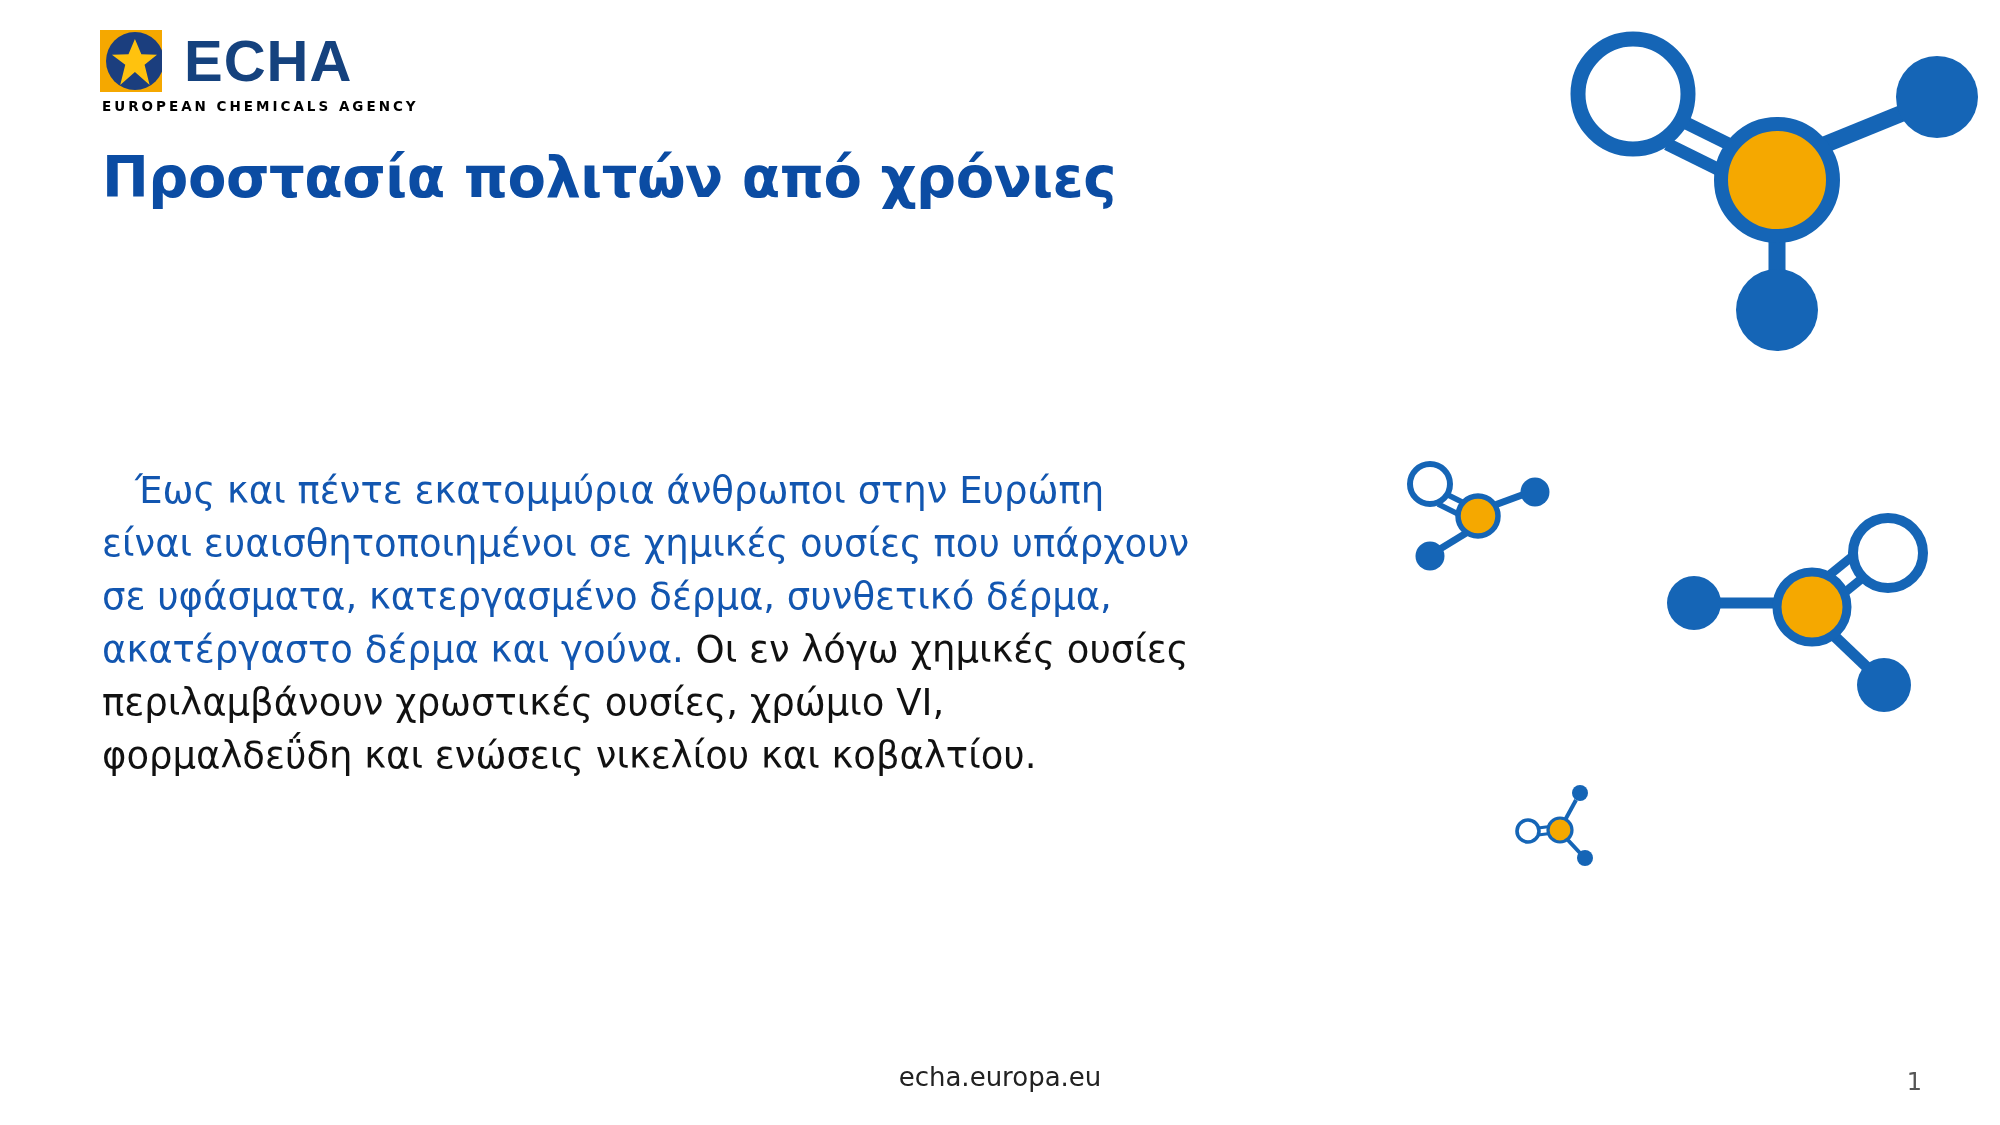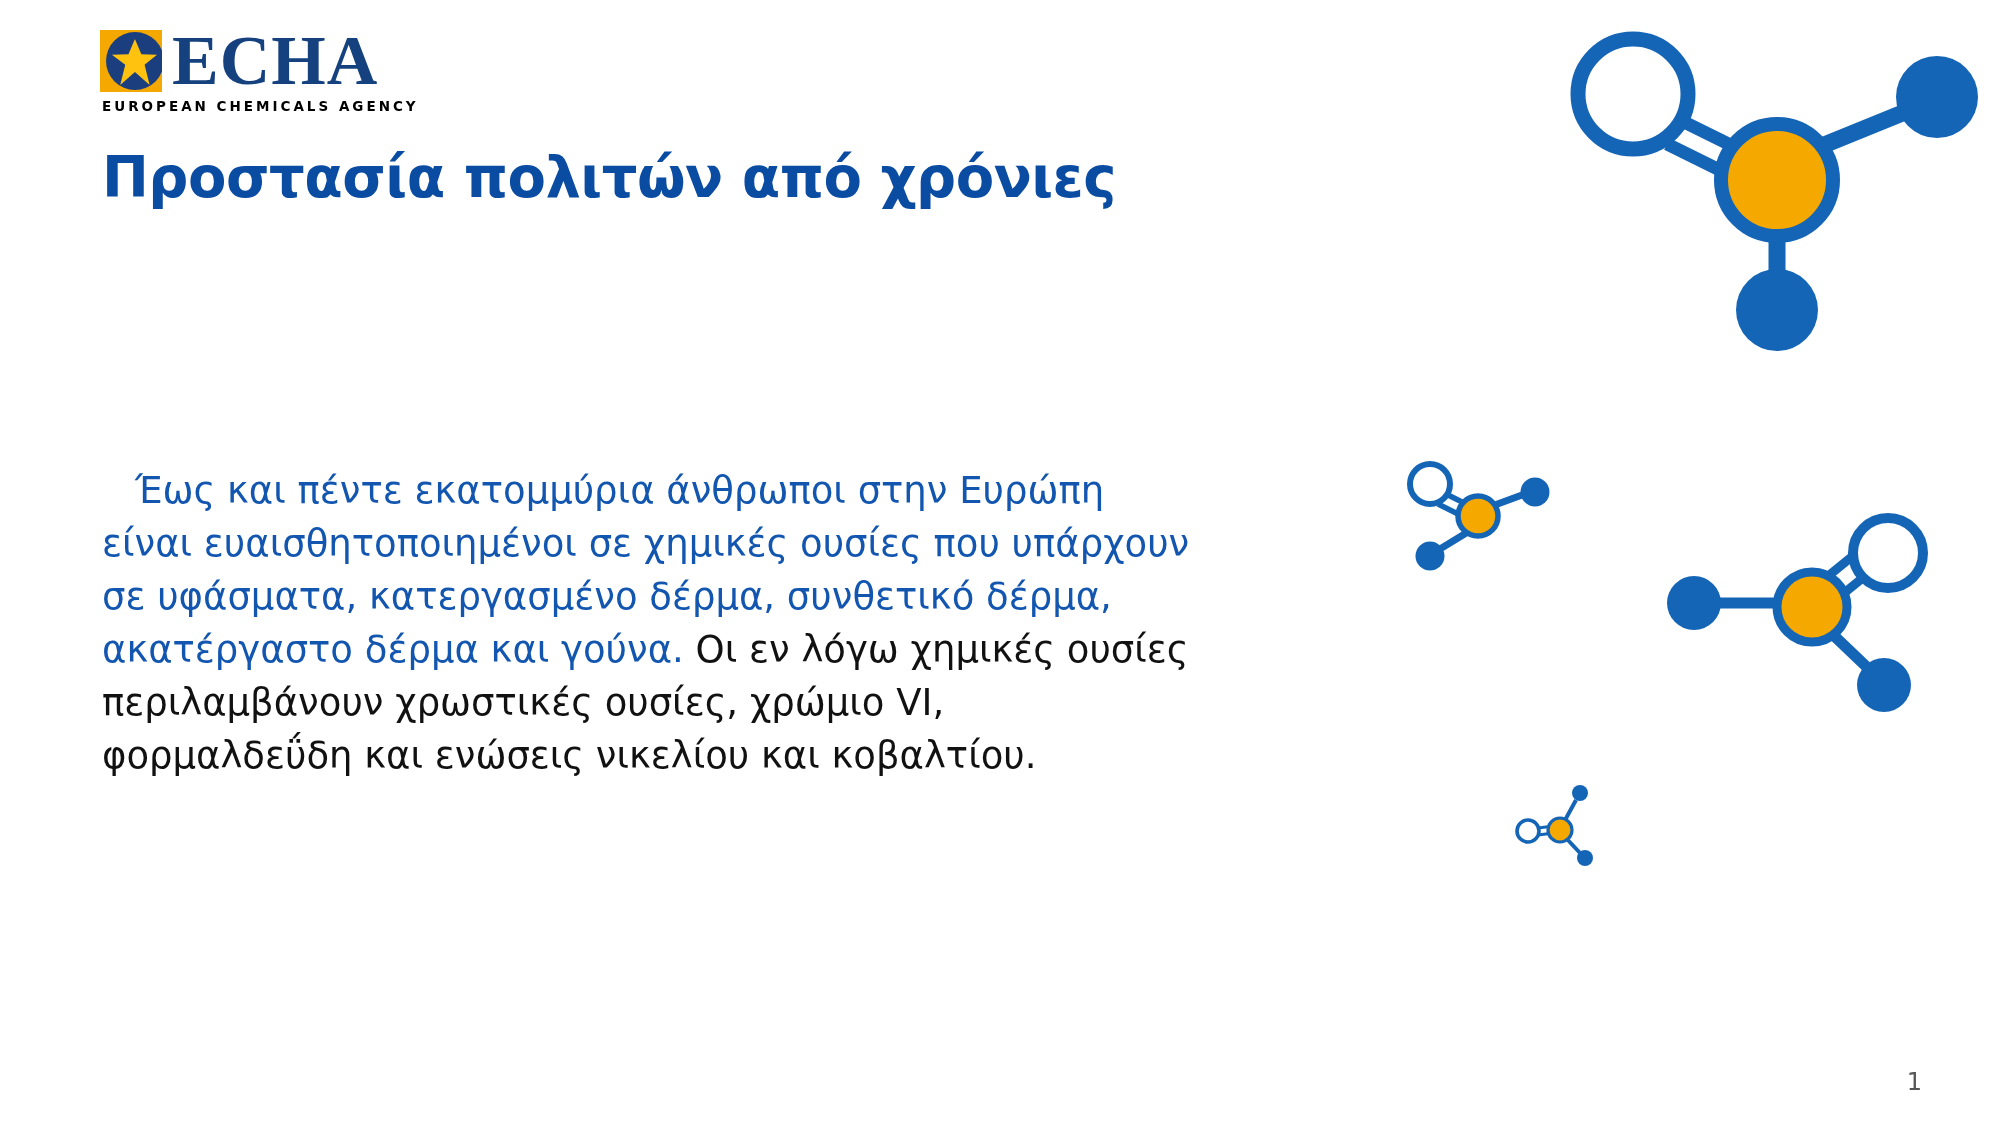--- a/index.html
+++ b/index.html
@@ -54,26 +54,26 @@
     position: absolute;
     left: 11px;
     top: 9px;
     width: 46px;
     height: 46px;
     background: #FFC20E;
     clip-path: polygon(52% 0%, 66% 33%, 100% 34%, 73% 56%, 84% 100%,
                        52% 72%, 20% 100%, 31% 56%, 2% 34%, 38% 33%);
   }
   .logo-word {
-    font-family: Liberation Serif, serif;
-    font-size: 70px;
+    font-family: Liberation Sans, sans-serif;
+    font-size: 58px;
     font-weight: 700;
     letter-spacing: 1px;
     color: #15427E;
-    margin-left: 10px;
+    margin-left: 22px;
     line-height: 60px;
   }
   .logo-sub {
     font-family: "DejaVu Sans", sans-serif;
     font-size: 13.5px;
     font-weight: 700;
     letter-spacing: 3.0px;
     color: #000000;
     margin-top: 6px;
     margin-left: 2px;
@@ -220,15 +220,16 @@
         <line x1="54" y1="42" x2="66" y2="20" stroke-width="4"></line>
         <line x1="56" y1="58" x2="70" y2="73" stroke-width="4"></line>
       </g>
       <circle cx="18" cy="51" r="11" fill="#ffffff" stroke="#1565B6" stroke-width="3.6"></circle>
       <circle cx="70" cy="13" r="8" fill="#1565B6"></circle>
       <circle cx="75" cy="78" r="8" fill="#1565B6"></circle>
       <circle cx="50" cy="50" r="12" fill="#F5A800" stroke="#1565B6" stroke-width="3.2"></circle>
     </svg>
   </div>
 
+  <div class="footer-url">echa.europa.eu</div>
   <div class="page-num">1</div>
 
 </div>
 
 </body></html>

